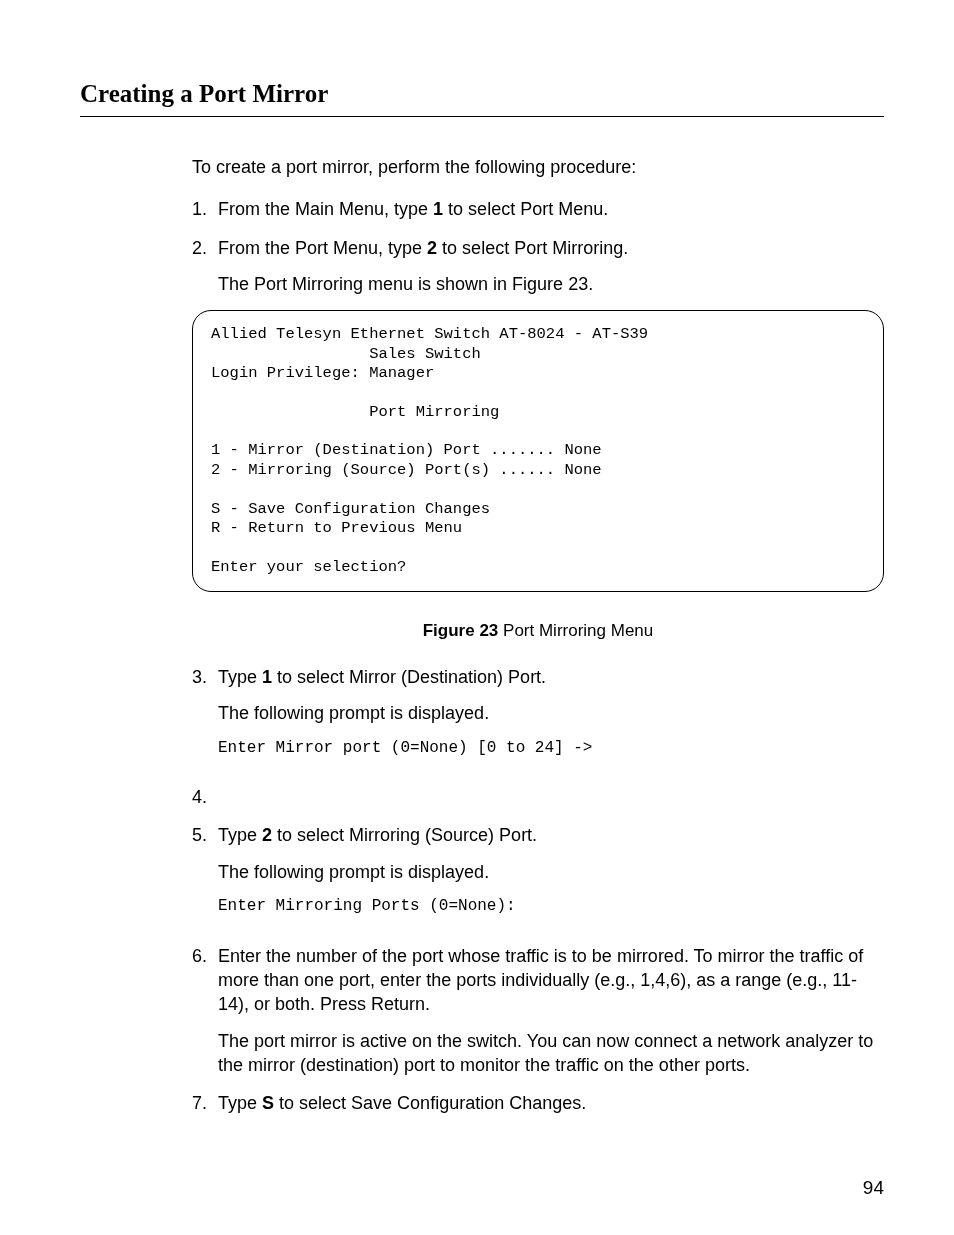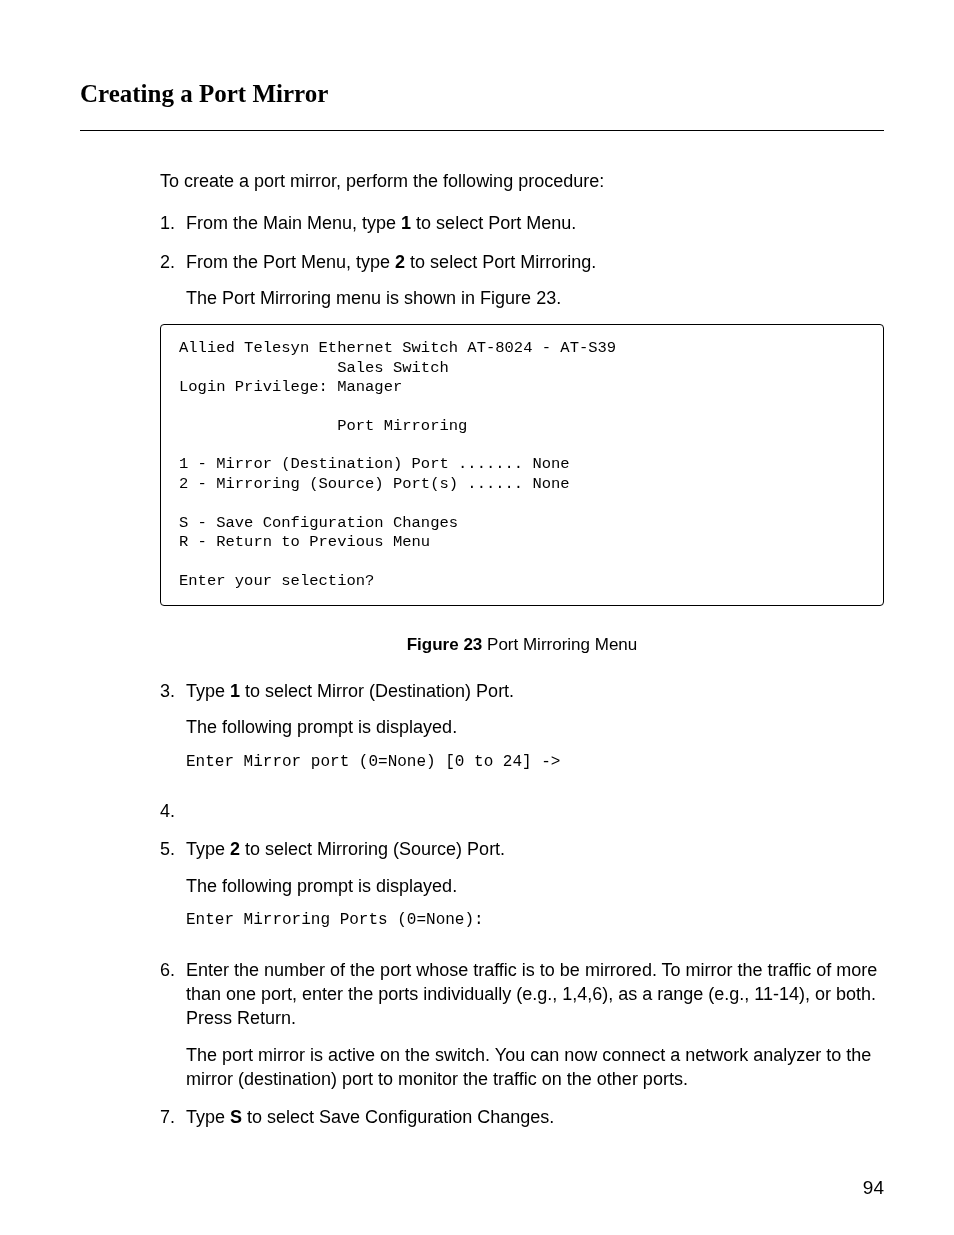--- a/index.html
+++ b/index.html
@@ -10,44 +10,44 @@
     width: 954px;
     height: 1235px;
     position: relative;
     padding: 80px 70px 0 80px;
   }
   .section-title {
     font-family: "Palatino Linotype", "Book Antiqua", Georgia, serif;
     font-weight: bold;
     font-size: 25px;
     border-bottom: 1.5px solid #000;
-    padding-bottom: 22px;
+    padding-bottom: 8px;
     margin-bottom: 38px;
   }
   .content {
-    margin-left: 80px;
+    margin-left: 112px;
     font-size: 18px;
     line-height: 1.35;
   }
   .intro { margin-bottom: 18px; }
   .step {
     display: flex;
     margin-bottom: 6px;
   }
   .step-num {
     min-width: 26px;
   }
   .step-body { flex: 1; }
   .step-body > p { margin-bottom: 12px; }
   .step-body > p:last-child { margin-bottom: 0; }
   .step { margin-bottom: 14px; }
   .bold { font-weight: 700; }
   .terminal-box {
     border: 1.2px solid #000;
-    border-radius: 4px;
+    border-radius: 19px;
     padding: 14px 18px 14px 18px;
     font-family: "Courier New", monospace;
     font-size: 15.5px;
     line-height: 1.25;
     white-space: pre;
     margin: 8px 0 28px 0;
   }
   .figure-caption {
     text-align: center;
     font-size: 17px;

